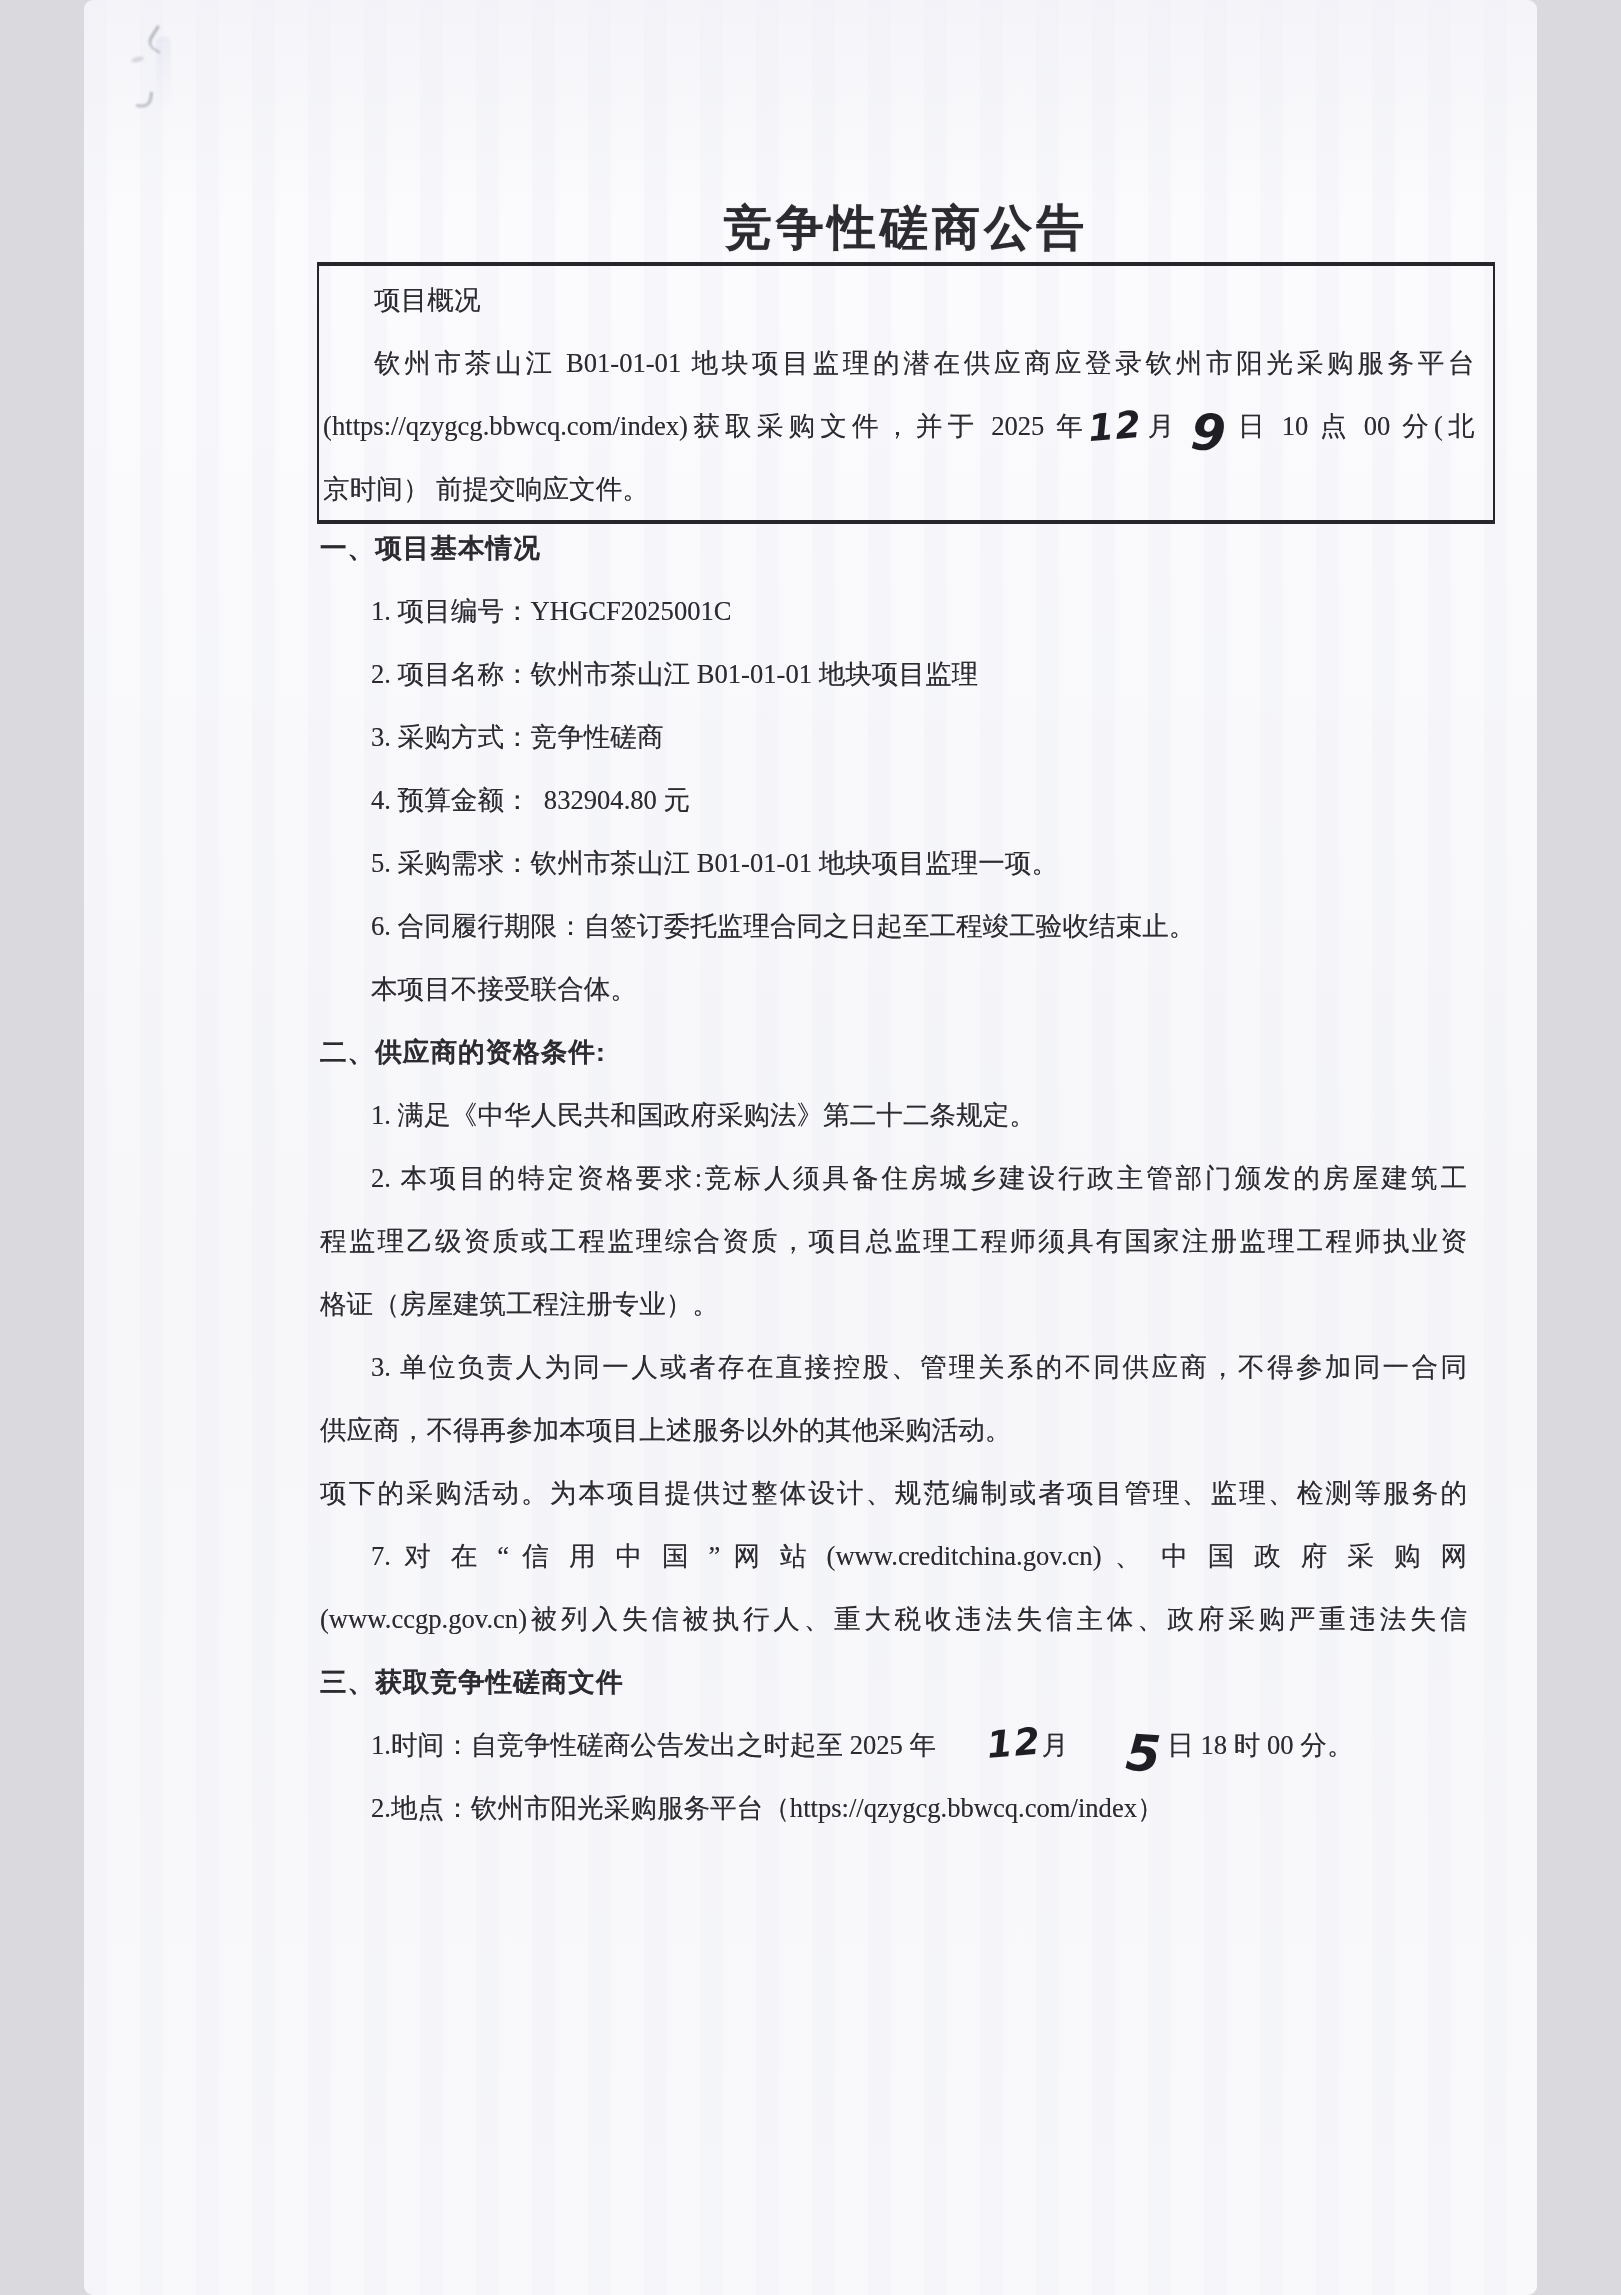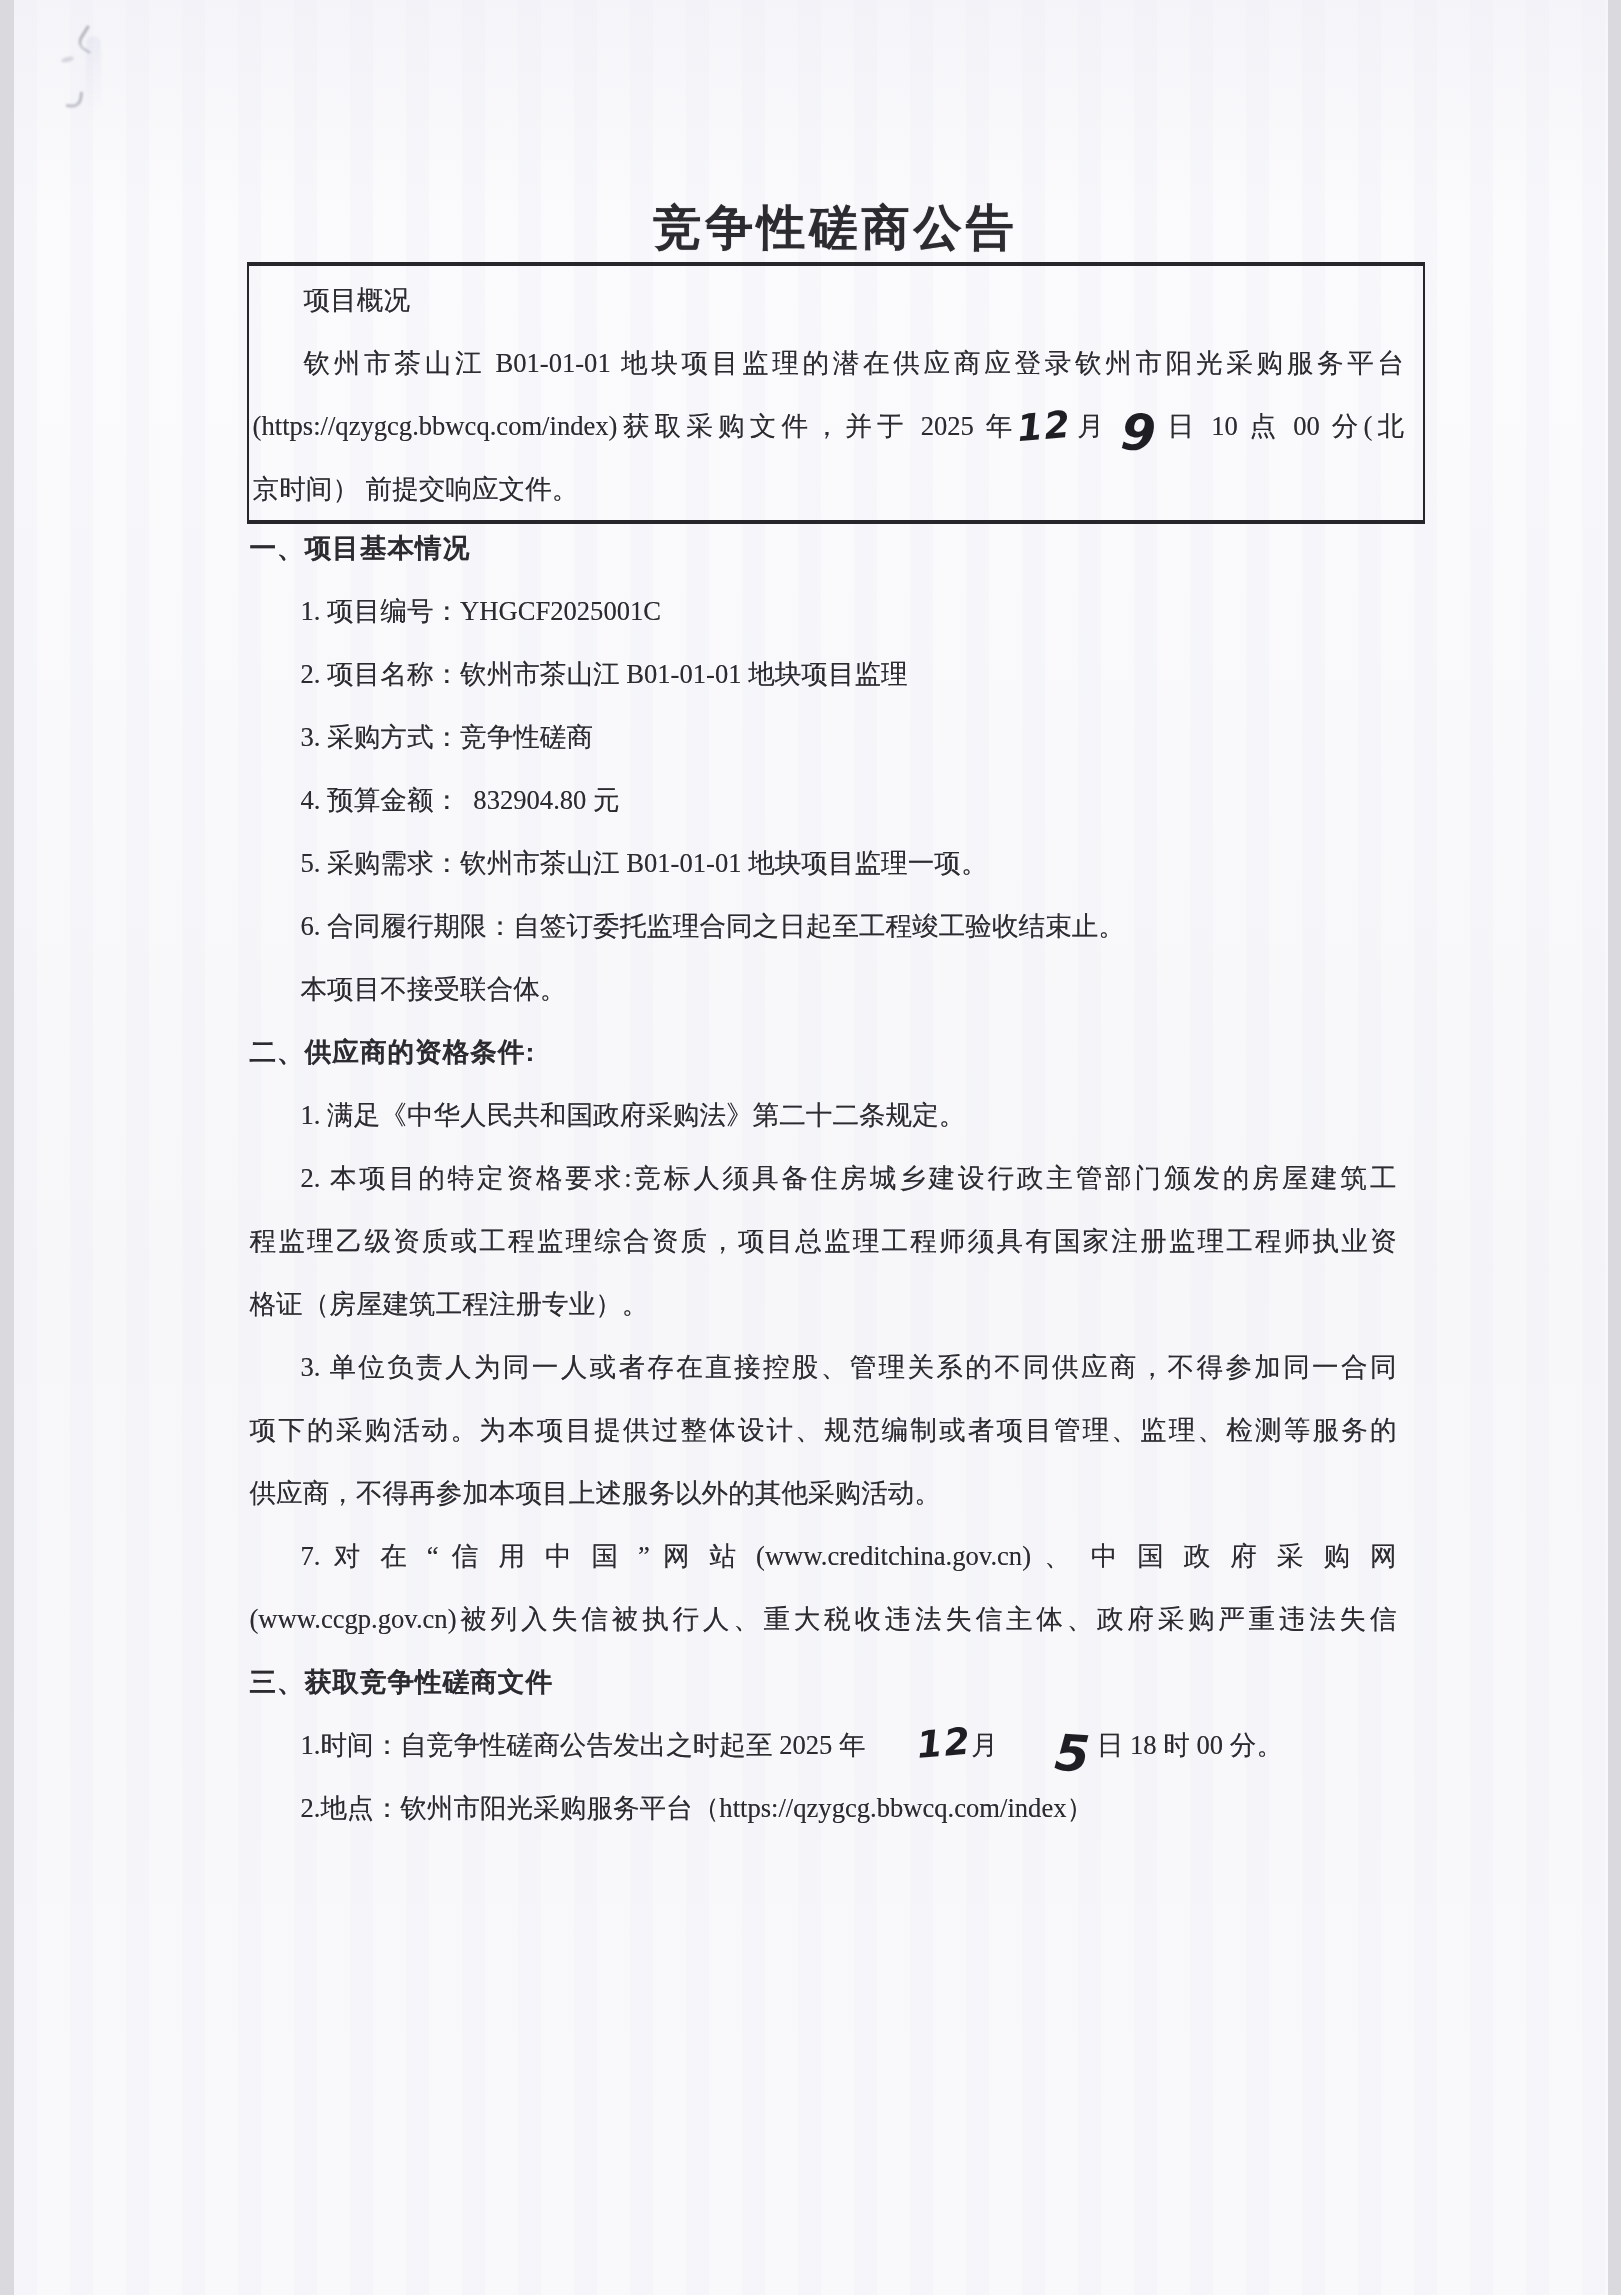--- a/index.html
+++ b/index.html
@@ -3,29 +3,30 @@
 <meta charset="utf-8">
 <style>
   :root{
     --ink:#2b2b30;
     --paper:#f8f8fb;
     --border:#26262b;
   }
   html,body{margin:0;padding:0;background:#d9d9de;}
   .page{
     position:relative;
-    width:1594px;height:2295px;
+    width:1453px;height:2295px;
     margin:0 auto;
     background:
       repeating-linear-gradient(90deg, rgba(228,230,240,.18) 0 23.5px, rgba(255,255,255,0) 23.5px 56px),
       linear-gradient(180deg,#f5f5f9 0%,#fbfbfd 10%,#f7f7fa 55%,#f9f9fc 100%);
     background-color:var(--paper);
     color:var(--ink);
     font-family:"Liberation Serif","DejaVu Serif",serif;
     overflow:hidden;
+    border-radius:9px;
   }
   .page *{box-sizing:border-box;}
 
   
   .smudge{position:absolute;pointer-events:none;filter:blur(1px);}
   .sm1{left:66px;top:28px;width:17.4px;height:22.5px;border-left:3.1px solid #80808e;border-bottom:2.6px solid #8d8d9a;transform:rotate(32deg);border-bottom-left-radius:9.2px;opacity:.55;}
   .sm2{left:47px;top:57px;width:13.3px;height:5.1px;background:#b4b4c2;border-radius:50%;transform:rotate(-14deg);opacity:.5;}
   .sm3{left:53px;top:91px;width:15.3px;height:17.4px;border-right:3.1px solid #9090a0;border-bottom:3.1px solid #9898a6;border-bottom-right-radius:10.2px;transform:rotate(8deg);opacity:.6;}
   .sm4{left:72px;top:36px;width:15.3px;height:77px;background:linear-gradient(180deg,rgba(205,205,228,.5),rgba(205,205,228,0));border-radius:8.2px;opacity:.5;}
 
@@ -105,22 +106,22 @@
       <div class="doc-line ind"><span>4. 预算金额：  832904.80 元</span></div>
       <div class="doc-line ind"><span>5. 采购需求：钦州市茶山江 B01-01-01 地块项目监理一项。</span></div>
       <div class="doc-line ind"><span>6. 合同履行期限：自签订委托监理合同之日起至工程竣工验收结束止。</span></div>
       <div class="doc-line ind"><span>本项目不接受联合体。</span></div>
       <div class="doc-line heading"><span>二、供应商的资格条件:</span></div>
       <div class="doc-line ind"><span>1. 满足《中华人民共和国政府采购法》第二十二条规定。</span></div>
       <div class="doc-line ind fill"><span>2. 本项目的特定资格要求:竞标人须具备住房城乡建设行政主管部门颁发的</span><span class="u">房屋建筑工</span></div>
       <div class="doc-line fill"><span class="u">程监理乙级资质或工程监理综合资质</span><span>，项目总监理工程师须具有国家注册监理工程师执业资</span></div>
       <div class="doc-line"><span>格证（</span><span class="u">房屋建筑工程</span><span>注册专业）。</span></div>
       <div class="doc-line ind fill"><span>3. 单位负责人为同一人或者存在直接控股、管理关系的不同供应商，不得参加同一合同</span></div>
+      <div class="doc-line"><span>供应商，不得再参加本项目上述服务以外的其他采购活动。</span></div>
       <div class="doc-line fill"><span>项下的采购活动。为本项目提供过整体设计、规范编制或者项目管理、监理、检测等服务的</span></div>
-      <div class="doc-line"><span>供应商，不得再参加本项目上述服务以外的其他采购活动。</span></div>
       <div class="doc-line ind fill"><span>7. 对 在 “ 信 用 中 国 ” 网 站 (www.creditchina.gov.cn) 、 中 国 政 府 采 购 网</span></div>
       <div class="doc-line fill"><span>(www.ccgp.gov.cn)被列入失信被执行人、重大税收违法失信主体、政府采购严重违法失信</span></div>
       <div class="doc-line heading"><span>三、获取竞争性磋商文件</span></div>
       <div class="doc-line ind"><span>1.时间：自竞争性磋商公告发出之时起至 2025 年</span><span class="hand">12</span><span>月 </span><span class="hand big">5</span><span> 日 18 时 00 分。</span></div>
       <div class="doc-line ind"><span>2.地点：钦州市阳光采购服务平台（https://qzygcg.bbwcq.com/index）</span></div>
     </div>
 </div>
 
 
 </body></html>

